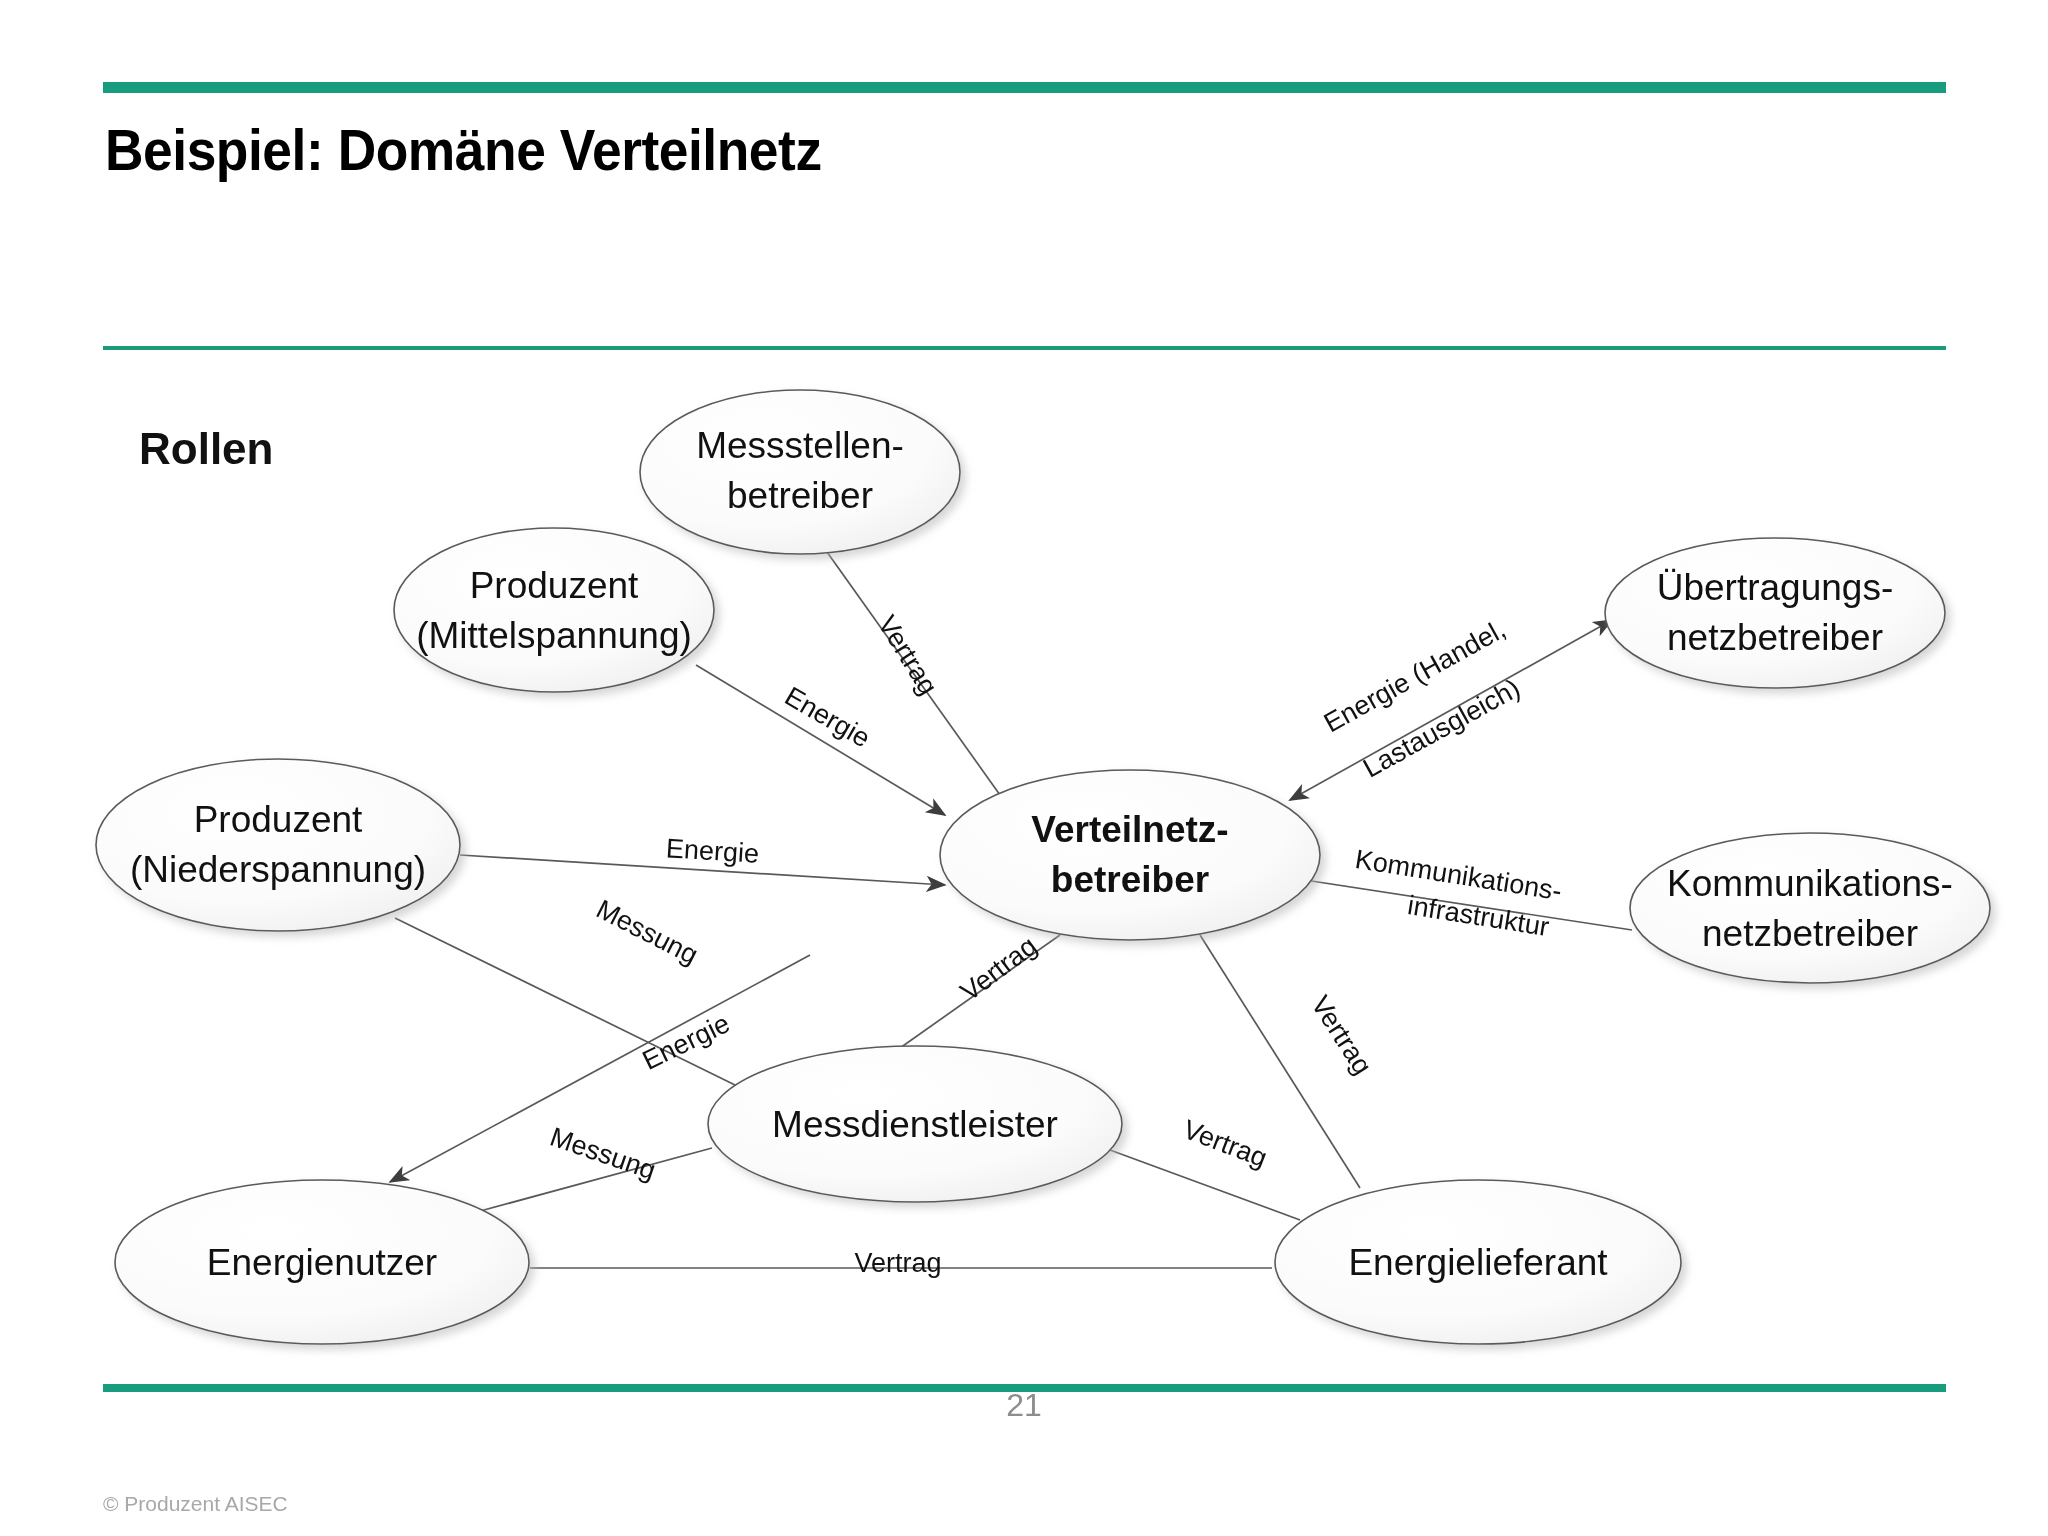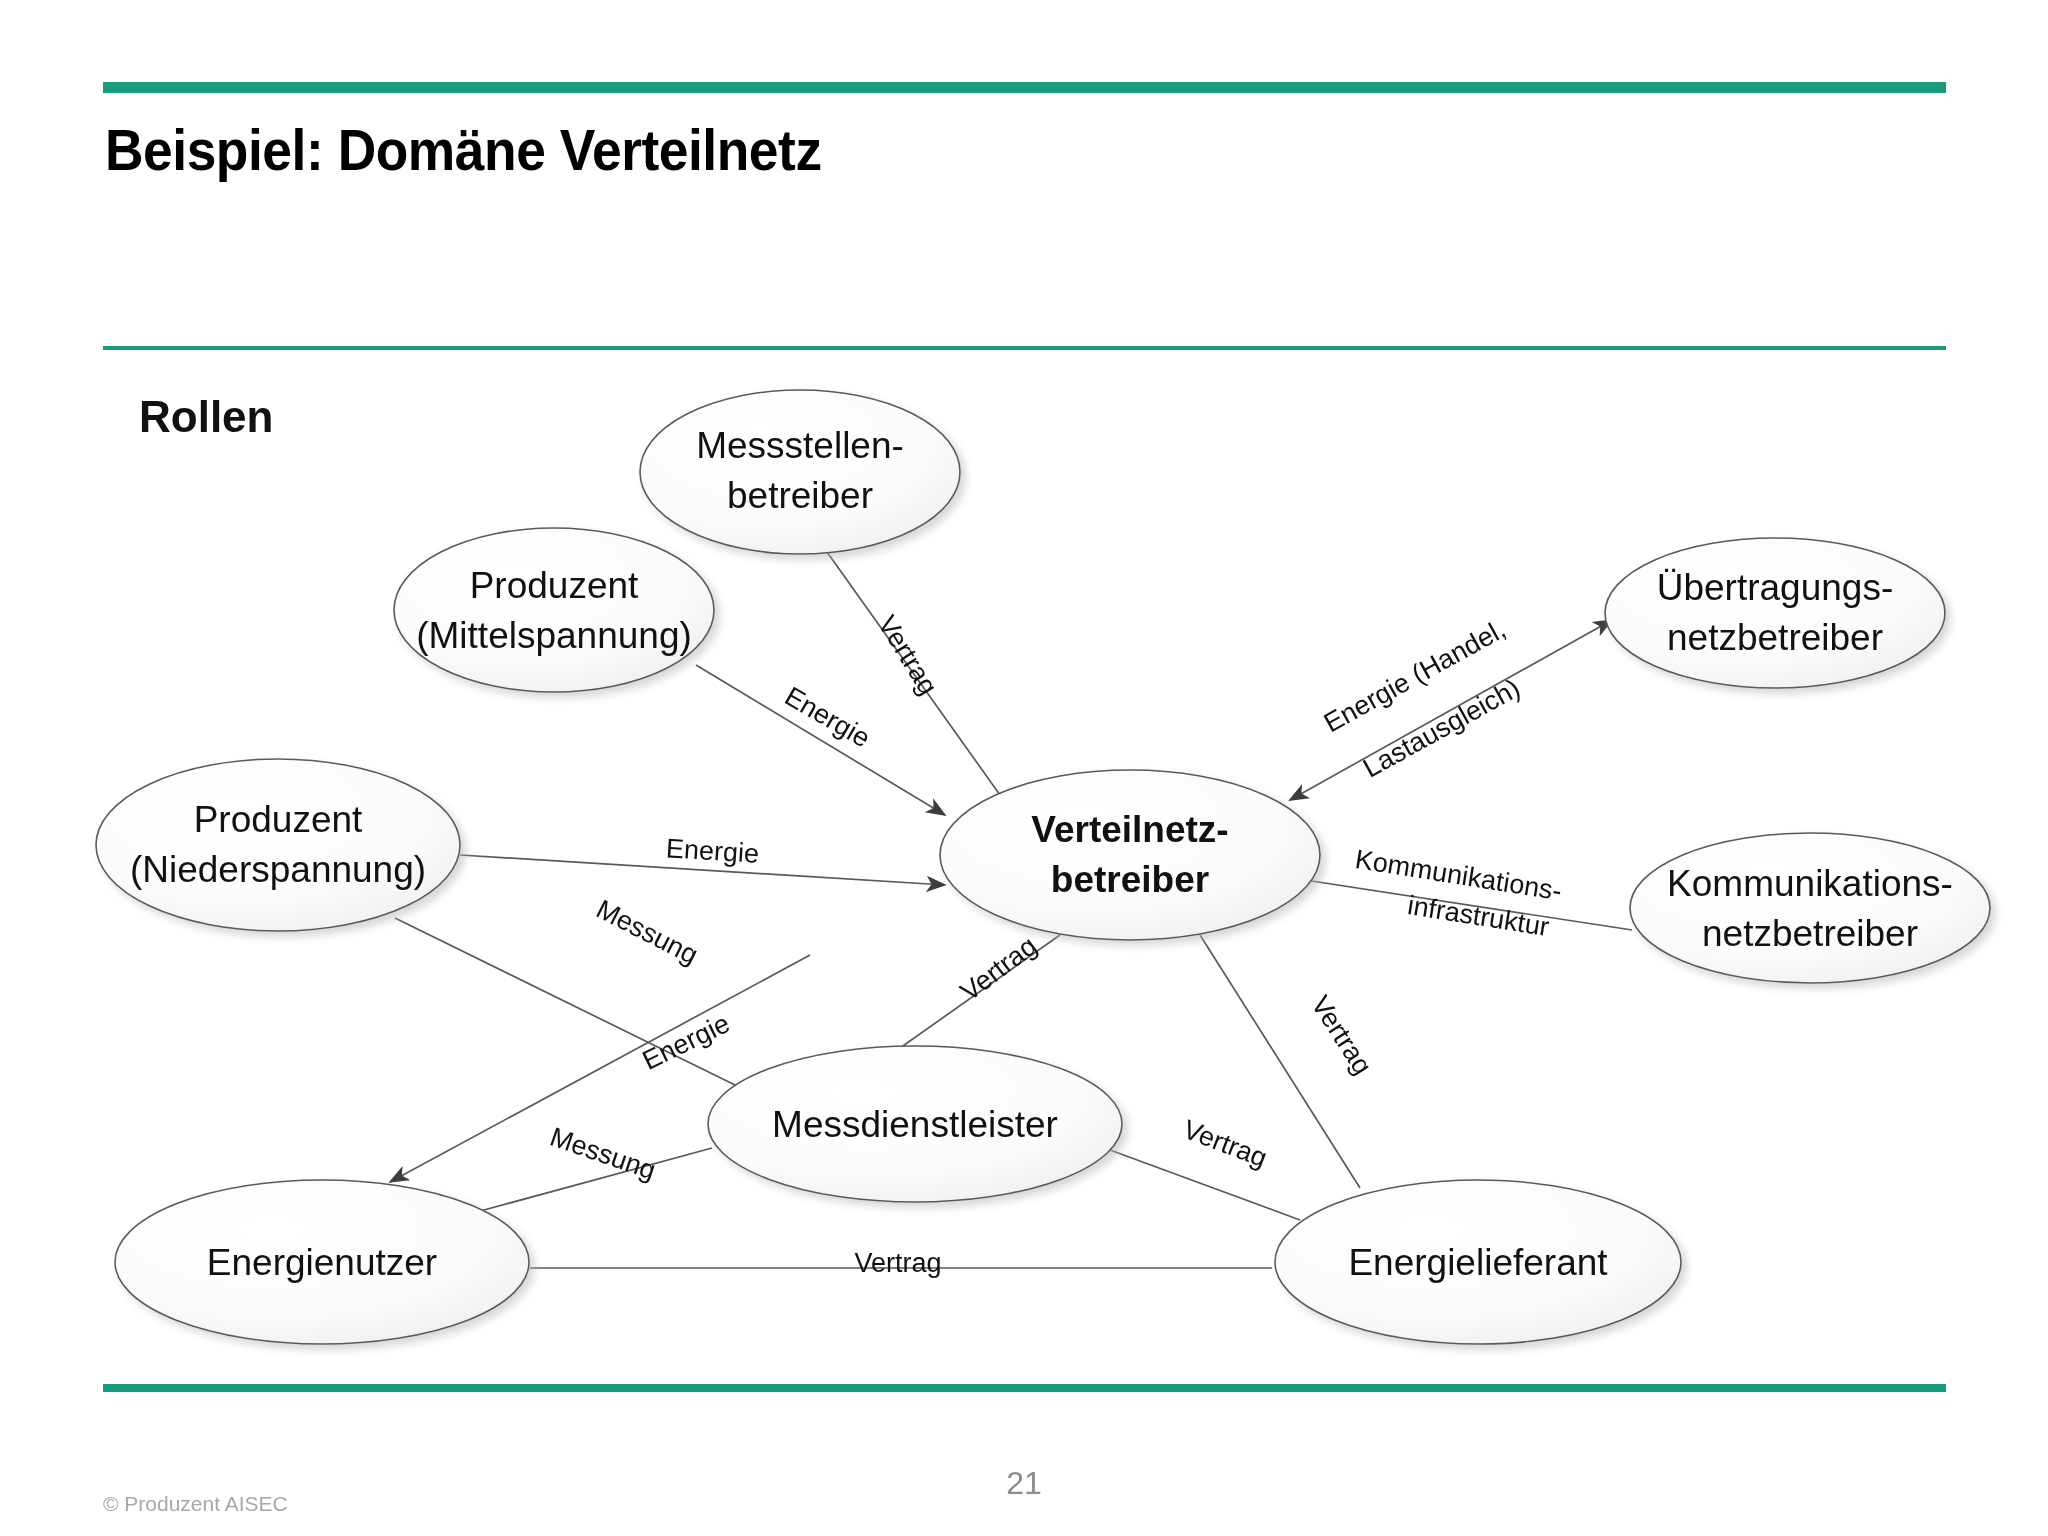--- a/index.html
+++ b/index.html
@@ -22,35 +22,35 @@
     font-size:58px;font-weight:bold;color:#000;
     letter-spacing:-0.5px;
     transform:scaleX(0.92);transform-origin:left top;
     white-space:nowrap;
   }
   .mid-rule{
     position:absolute;left:103px;top:346px;width:1843px;height:4px;
     background:#1C9B7C;
   }
   .rollen{
-    position:absolute;left:139px;top:392px;
+    position:absolute;left:139px;top:424px;
     font-size:44px;font-weight:bold;color:#111;
   }
 
   
   .bottom-bar{
     position:absolute;left:103px;top:1384px;width:1843px;height:8px;
     background:#179C7D;
   }
   .copyright{
     position:absolute;left:103px;top:1492px;
     font-size:21px;color:#a8a8a8;
   }
   .pagenum{
-    position:absolute;left:0;top:1465px;width:2048px;text-align:center;
+    position:absolute;left:0;top:1387px;width:2048px;text-align:center;
     font-size:32px;color:#8d8d8d;
   }
   .logo{
     position:absolute;right:66px;top:1430px;
     width:330px;height:92px;
   }
   .logo-mark{
     position:absolute;left:0;top:0;width:72px;height:64px;
     background:#179C7D;overflow:hidden;
   }

